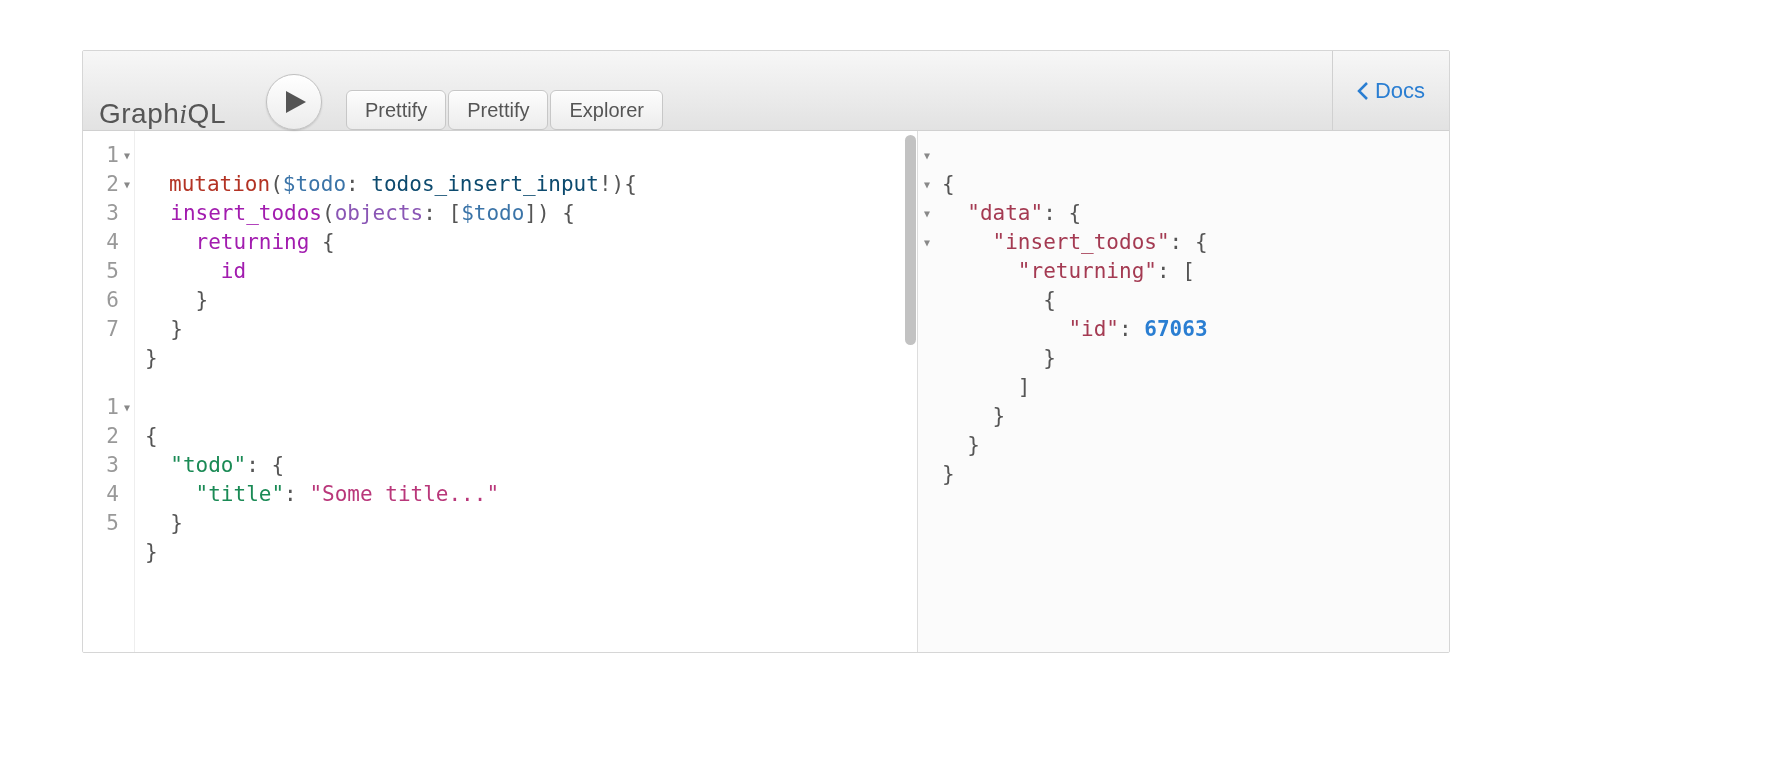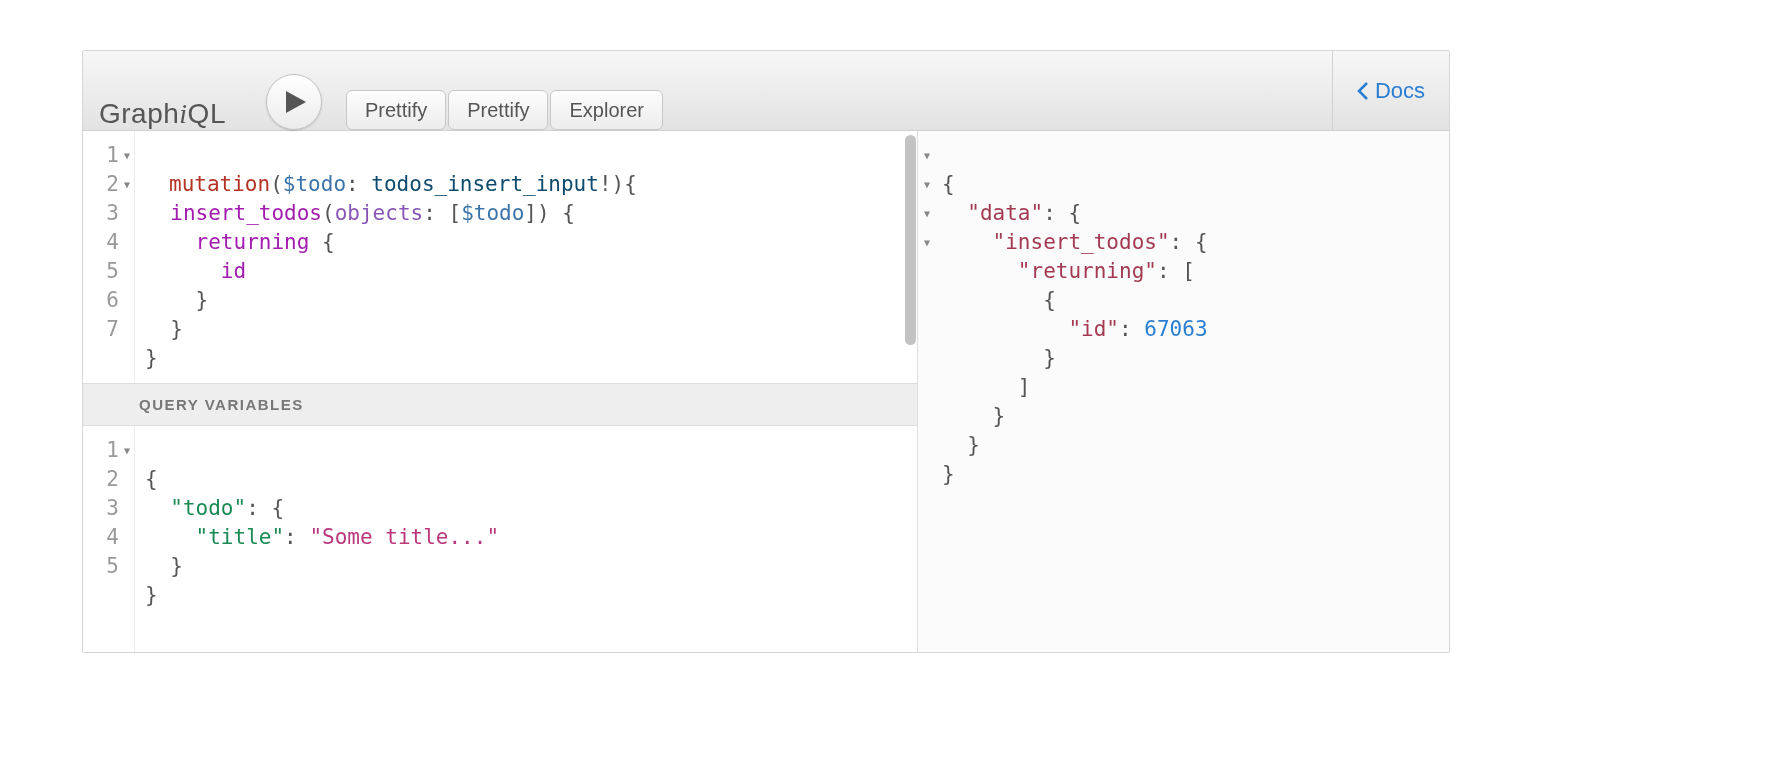--- a/index.html
+++ b/index.html
@@ -159,21 +159,21 @@
     
     .kw { color: #b33324; margin-left: 24px; }         
     .var { color: #3b74a8; }        
     .type { color: #0c4a6e; }       
     .field { color: #a21caf; }      
     .arg { color: #8a56b5; }        
     .punc { color: #555; }
     .prop { color: #1a8a55; }       
     .propres { color: #a43a52; }    
     .str { color: #b9377a; }        
-    .num { color: #2a7ed2; }
+    .num { color: #2a7ed2; font-weight: bold; }
   </style>
 </head>
 <body>
 
 <div class="container">
   <div class="app">
 
     <div class="toolbar">
       <div class="logo">
         <span>Graph</span><span class="i">i</span><span>QL</span>
@@ -233,21 +233,20 @@
           <div class="code">
 <span class="kw">mutation</span><span class="punc">(</span><span class="var">$todo</span><span class="punc">: </span><span class="type">todos_insert_input</span><span class="punc">!</span><span class="punc">)</span><span class="punc">{</span>
 <span>  </span><span class="field">insert_todos</span><span class="punc">(</span><span class="arg">objects</span><span class="punc">: [</span><span class="var">$todo</span><span class="punc">]) {</span>
 <span>    </span><span class="field">returning</span><span class="punc"> {</span>
 <span>      </span><span class="field">id</span>
 <span>    </span><span class="punc">}</span>
 <span>  </span><span class="punc">}</span>
 <span class="punc">}</span></div>
         </div>
 
-        <div class="qv-header">QUERY VARIABLES</div>
 
         <div class="editor" style="flex:1;">
           <div class="gutter" id="v-gutter">
               <div class="ln">
                 <span>1</span>
                 <span class="fold">▼</span>
               </div>
               <div class="ln">
                 <span>2</span>
                 <span class="fold"></span>

